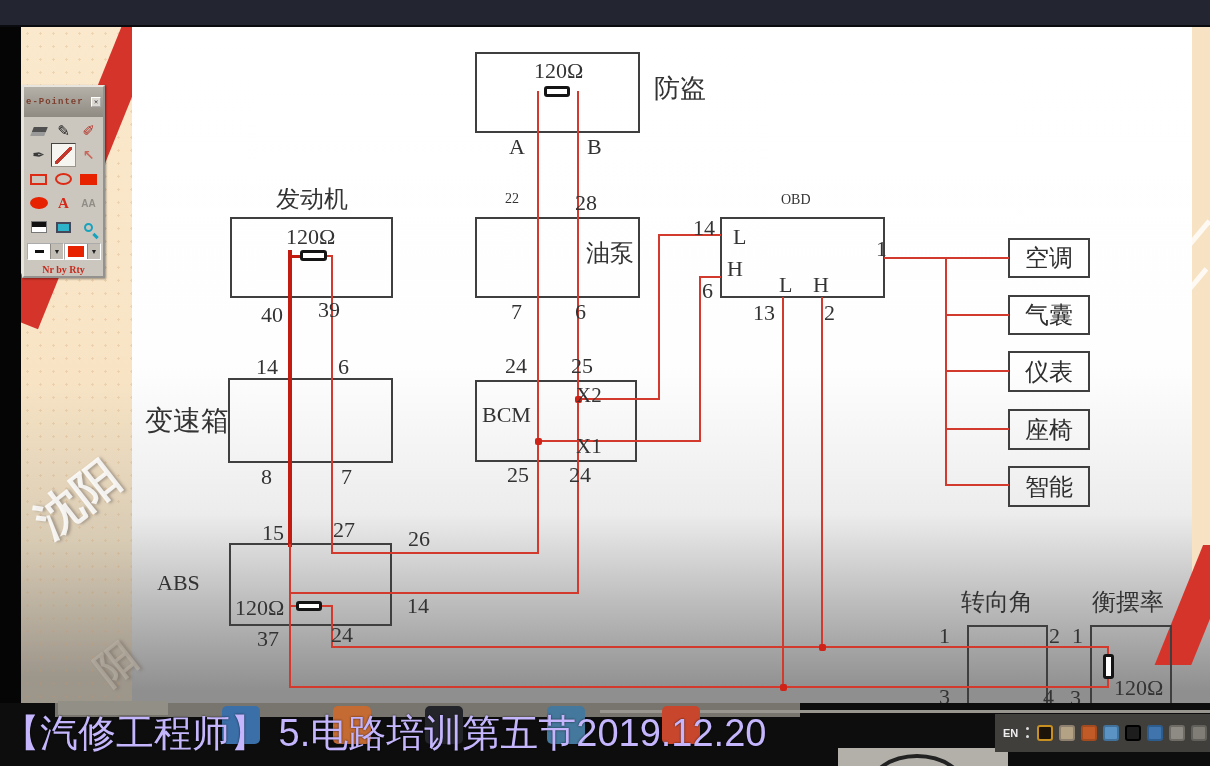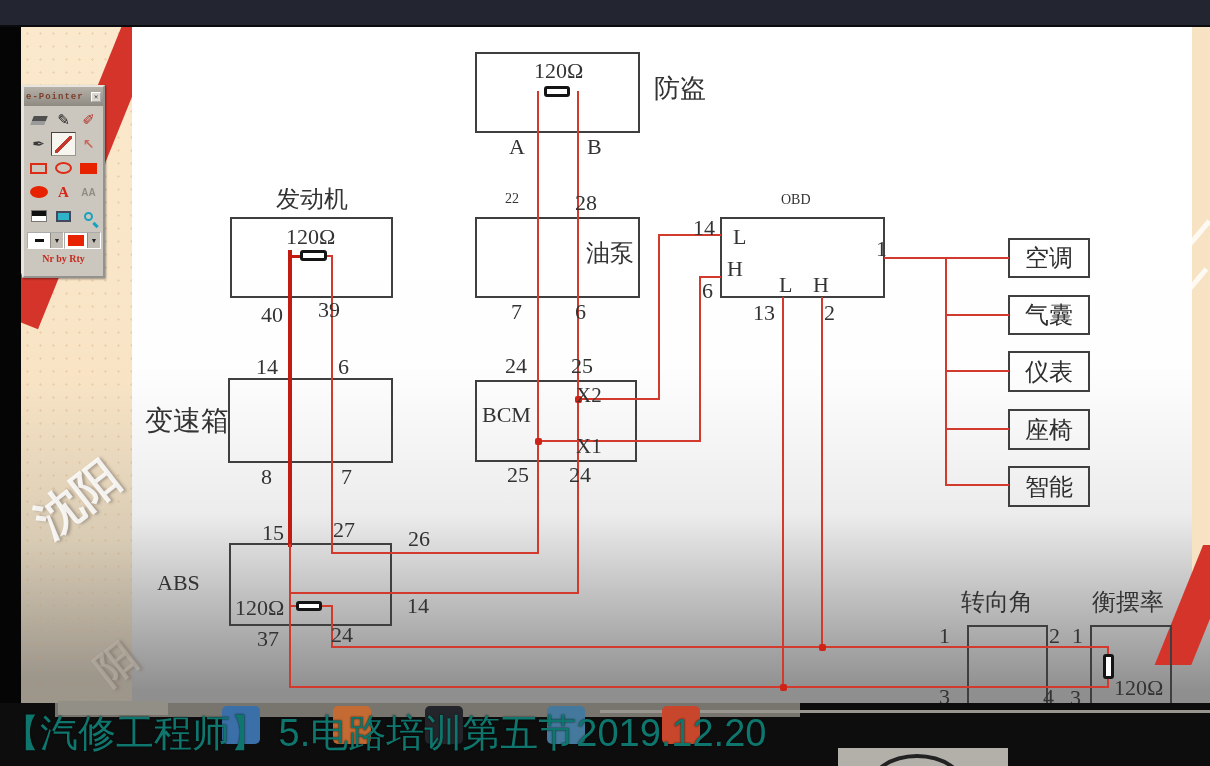--- a/index.html
+++ b/index.html
@@ -23,21 +23,21 @@
   .beige-mark{position:absolute;width:5px;height:34px;background:rgba(255,255,255,.8);transform:rotate(40deg);}
   .red-wedge-wrap{left:1150px;top:545px;width:60px;height:120px;overflow:hidden;}
   .red-wedge{position:absolute;left:33px;top:-27px;width:34px;height:160px;background:#d5342b;transform:rotate(22deg);}
 
   .wm{position:absolute;font-family:"Liberation Serif","DejaVu Serif",serif;font-weight:bold;white-space:nowrap;
       text-shadow:2px 2px 3px rgba(120,110,100,.55);}
 
   
   .palette{left:22px;top:85px;width:83px;height:193px;background:#cbc7bf;border:2px outset #e8e5de;
     box-shadow:1px 1px 2px rgba(0,0,0,.4);}
-  .pal-title{display:flex;align-items:center;height:19px;background:linear-gradient(180deg,#b5b1a8,#8f8b82);
+  .pal-title{display:flex;align-items:center;height:30px;background:linear-gradient(180deg,#b5b1a8,#8f8b82);
     padding:0 2px;font-size:9px;font-weight:bold;color:#7c3f2e;font-family:"Liberation Mono","DejaVu Sans Mono",monospace;}
   .pal-title span{flex:1;letter-spacing:1px;}
   .pal-close{width:10px;height:10px;background:#dcd9d2;border:1px outset #fff;font-size:7px;line-height:8px;
     text-align:center;color:#333;}
   .pal-grid{display:flex;flex-wrap:wrap;padding:2px 2px 0 2px;}
   .tool{width:25px;height:24px;display:flex;align-items:center;justify-content:center;}
   .tool.sel{background:#f7f5ef;border:1px inset #9a968e;}
   .g{display:block;}
   .g-eraser{width:14px;height:9px;background:linear-gradient(180deg,#4f4f4f 55%,#9a9a9a 55%);transform:skewX(-22deg);}
   .g-pen{font-size:15px;color:#222;}
@@ -77,21 +77,21 @@
   .tb-strip{position:absolute;left:55px;top:0;width:745px;height:14px;background:#77756d;}
   .tb-win{position:absolute;left:58px;top:-2px;width:110px;height:14px;background:#918f86;}
   .tb-line{position:absolute;left:600px;top:7px;width:610px;height:3px;background:#98968e;}
   .appicon{position:absolute;top:3px;width:38px;height:38px;border-radius:5px;}
   .tray{position:absolute;left:995px;top:11px;width:215px;height:38px;background:#403f3b;display:flex;align-items:center;}
   .tray .en{color:#eee;font-size:11px;font-weight:bold;padding:0 6px 0 8px;}
   .mini-dots{width:8px;height:14px;position:relative;margin-right:6px;}
   .mini-dots:before,.mini-dots:after{content:"";position:absolute;width:3px;height:3px;border-radius:50%;background:#ddd;left:2px;}
   .mini-dots:before{top:1px;} .mini-dots:after{top:9px;}
   .ticon{width:16px;height:16px;margin:0 3px;border-radius:3px;}
-  .caption{position:absolute;left:2px;top:5px;font-size:38px;color:#0f766e;letter-spacing:0;white-space:nowrap;
+  .caption{position:absolute;left:2px;top:5px;font-size:38px;color:#c4b5fd;letter-spacing:0;white-space:nowrap;
     text-shadow:0 0 2px rgba(0,0,0,.8);}
   .corner-rect{position:absolute;left:838px;top:45px;width:170px;height:18px;background:#b2b0a9;overflow:hidden;}
   .corner-rect:before{content:"";position:absolute;left:30px;top:6px;width:90px;height:60px;border:4px solid #222;border-radius:50%;}
 </style>
 </head>
 <body>
 
 <div id="root">
   <div class="abs top-bar"></div>
   <div class="abs left-strip"></div>
@@ -307,15 +307,29 @@
     <div class="tb-win"></div>
     <div class="tb-line"></div>
     <div id="appicons">
         <div class="appicon" style="left: 222px; background: rgb(59, 111, 168);"></div>
         <div class="appicon" style="left: 333px; background: rgb(196, 106, 51);"></div>
         <div class="appicon" style="left: 425px; background: rgb(35, 37, 42);"></div>
         <div class="appicon" style="left: 547px; background: rgb(68, 120, 156);"></div>
         <div class="appicon" style="left: 662px; background: rgb(200, 71, 44);"></div>
       </div>
     <div class="corner-rect"></div>
+    <div class="tray">
+      <span class="en">EN</span>
+      <span class="mini-dots"></span>
+      <span id="tray-icons" style="display:flex;align-items:center;">
+          <div class="ticon" style="background: rgb(28, 20, 9); border: 2px solid rgb(199, 144, 32);"></div>
+          <div class="ticon" style="background: rgb(179, 162, 132); border: 2px solid rgb(143, 129, 112);"></div>
+          <div class="ticon" style="background: rgb(194, 90, 40); border: 2px solid rgb(163, 74, 30);"></div>
+          <div class="ticon" style="background: rgb(91, 147, 196); border: 2px solid rgb(65, 114, 156);"></div>
+          <div class="ticon" style="background: rgb(29, 29, 29); border: 2px solid rgb(0, 0, 0);"></div>
+          <div class="ticon" style="background: rgb(63, 116, 173); border: 2px solid rgb(45, 92, 143);"></div>
+          <div class="ticon" style="background: rgb(141, 139, 132); border: 2px solid rgb(110, 108, 100);"></div>
+          <div class="ticon" style="background: rgb(127, 125, 118); border: 2px solid rgb(98, 96, 90);"></div>
+        </span>
+    </div>
     <div class="caption">【汽修工程师】 5.电路培训第五节2019.12.20</div>
   </div>
 </div>
 
 </body></html>

